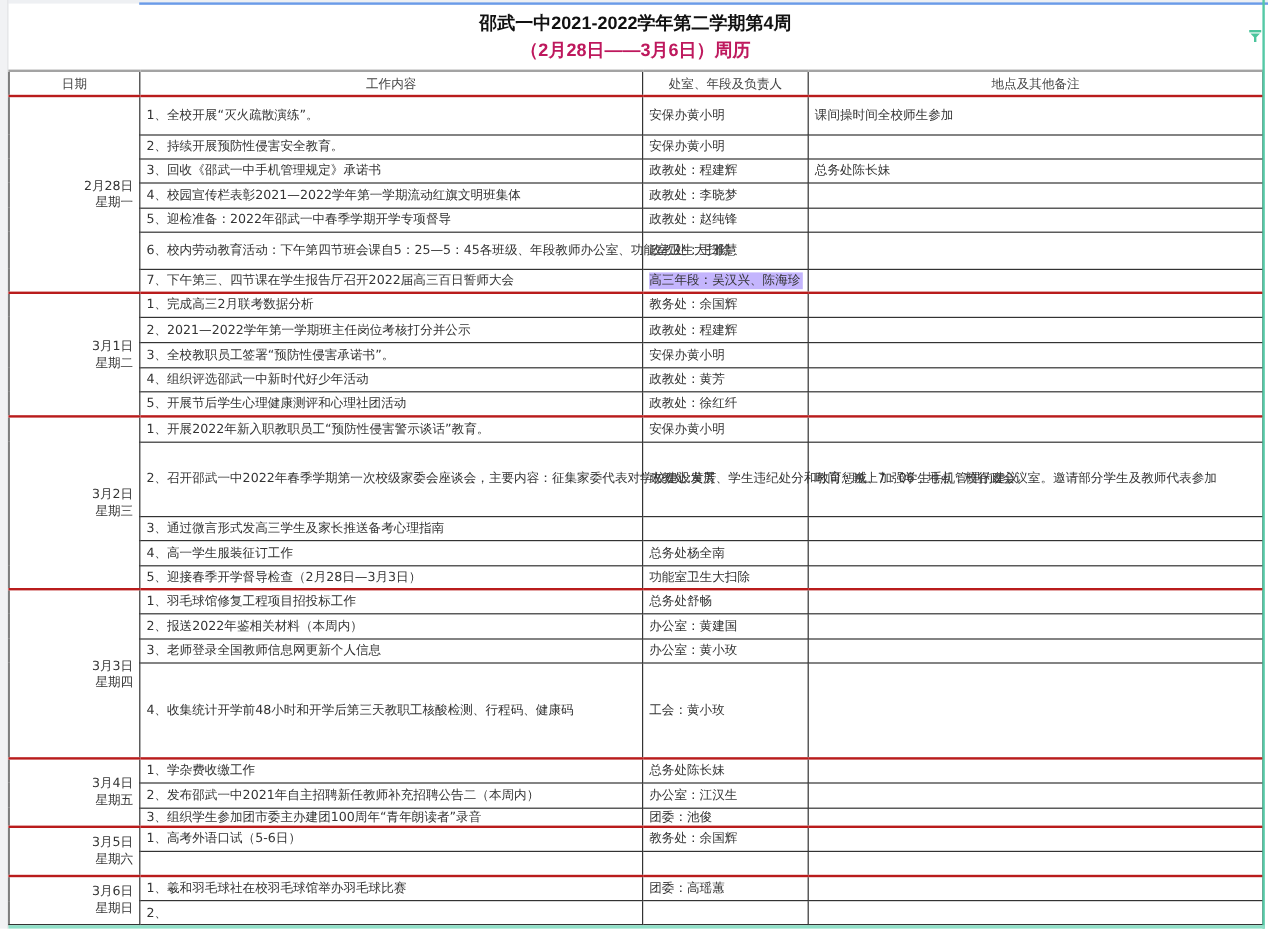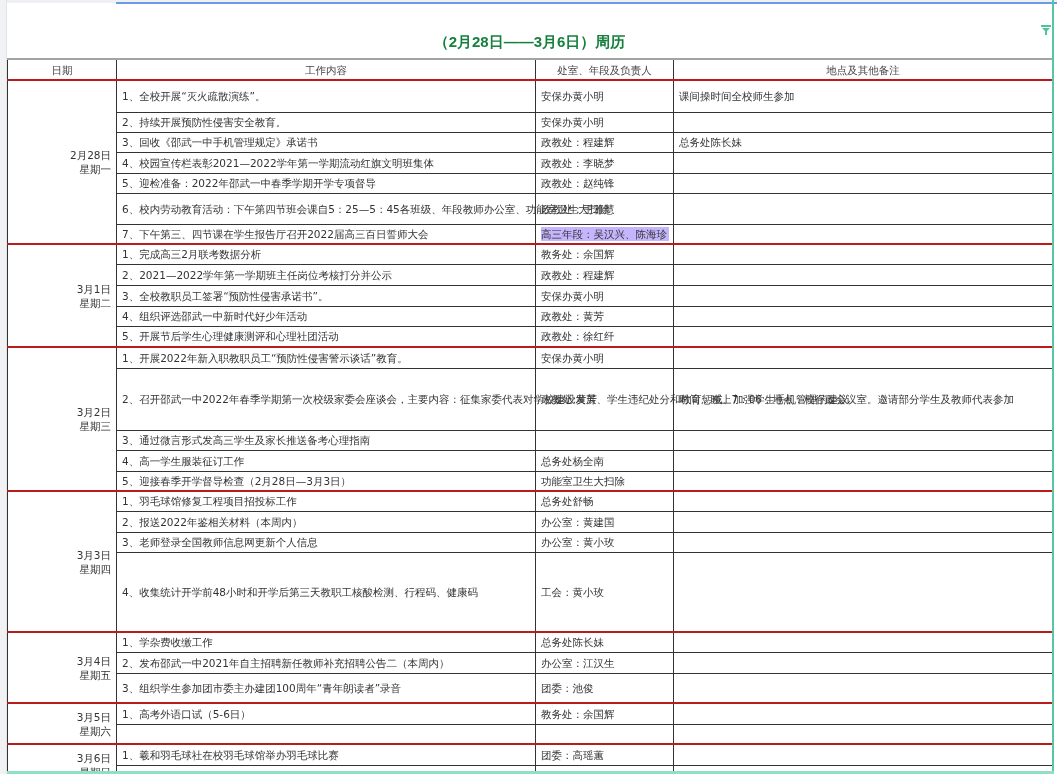--- a/index.html
+++ b/index.html
@@ -8,21 +8,21 @@
     font-family:"DejaVu Sans","Liberation Sans",sans-serif; color:#222;
     position:relative;
   }
   .gutter-left { position:absolute; left:0; top:0; width:7px; height:774px; background:#f1f2f4; border-right:1px solid #e3e4e7; box-sizing:border-box; }
   .gutter-top { position:absolute; left:0; top:0; width:1057px; height:3px; background:#eef0f3; }
   .sel-line { position:absolute; left:116px; top:2px; width:941px; height:2px; background:#6a9be8; }
   .green-right { position:absolute; left:1052px; top:0; width:2px; height:774px; background:#55c9a6; }
   .green-bottom { position:absolute; left:7px; top:771px; width:1047px; height:3px; background:#8fe0c7; }
   .title-area { position:absolute; left:7px; top:3px; width:1045px; height:55px; }
   .title-line1 { position:absolute; left:0; right:0; top:7px; text-align:center; font-size:15px; font-weight:bold; color:#111; font-family:"Liberation Sans","DejaVu Sans",sans-serif; }
-  .title-line2 { position:absolute; left:0; right:0; top:30px; text-align:center; font-size:15px; font-weight:bold; color:#15803d; font-family:"Liberation Sans","DejaVu Sans",sans-serif; }
+  .title-line2 { position:absolute; left:0; right:0; top:30px; text-align:center; font-size:15px; font-weight:bold; color:#be185d; font-family:"Liberation Sans","DejaVu Sans",sans-serif; }
   .filter-icon { position:absolute; left:1040px; top:24px; width:12px; height:12px; }
   table.cal {
     position:absolute; left:7px; top:58px; border-collapse:collapse; table-layout:fixed;
     width:1045px; font-size:10.5px;
   }
   table.cal td, table.cal th {
     border:1px solid #333; padding:0 5px; overflow:visible; white-space:nowrap;
     vertical-align:middle; line-height:14px; font-weight:normal; color:#333;
   }
   table.cal th { text-align:center; color:#444; height:19px; border-top:2px solid #a3a3a3; }
@@ -33,20 +33,21 @@
   tr.sep td { border-top:2px solid #b91c1c; }
 </style>
 </head>
 <body>
 
 <div class="gutter-top"></div>
 <div class="sel-line"></div>
 <div class="gutter-left"></div>
 
 <div class="title-area">
+  <div class="title-line1">邵武一中2021-2022学年第二学期第4周</div>
   <div class="title-line2">（2月28日——3月6日）周历</div>
 </div>
 
 <svg class="filter-icon" viewBox="0 0 12 12">
   <rect x="1" y="1" width="10" height="2" fill="#4cc59d"></rect>
   <polygon points="2,4 10,4 7,7 7,11 5,11 5,7" fill="#4cc59d"></polygon>
 </svg>
 
 <table class="cal">
   <colgroup>
@@ -184,21 +185,21 @@
       <td class="date" rowspan="3"><span>3月4日</span><br><span>星期五</span></td>
       <td>1、学杂费收缴工作</td>
       <td>总务处陈长妹</td>
       <td></td>
     </tr>
     <tr style="height:21px">
       <td>2、发布邵武一中2021年自主招聘新任教师补充招聘公告二（本周内）</td>
       <td>办公室：江汉生</td>
       <td></td>
     </tr>
-    <tr style="height:30px">
+    <tr style="height:15px">
       <td>3、组织学生参加团市委主办建团100周年“青年朗读者”录音</td>
       <td>团委：池俊</td>
       <td></td>
     </tr>
 
     <tr class="sep" style="height:21px">
       <td class="date" rowspan="2"><span>3月5日</span><br><span>星期六</span></td>
       <td>1、高考外语口试（5-6日）</td>
       <td>教务处：余国辉</td>
       <td></td>

